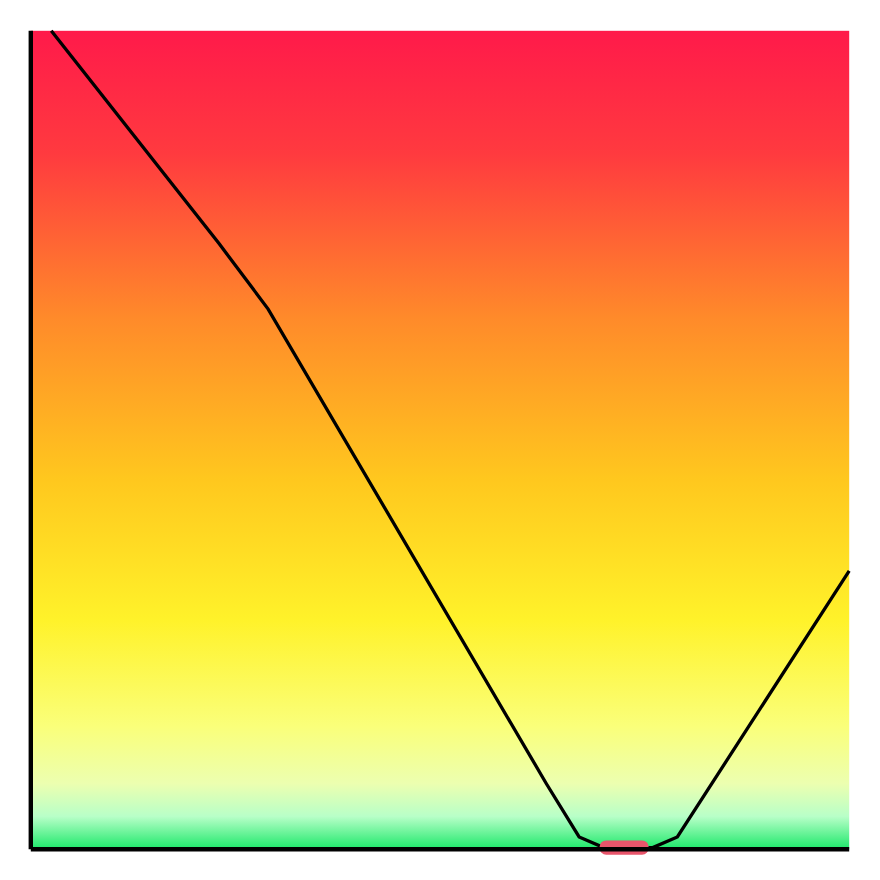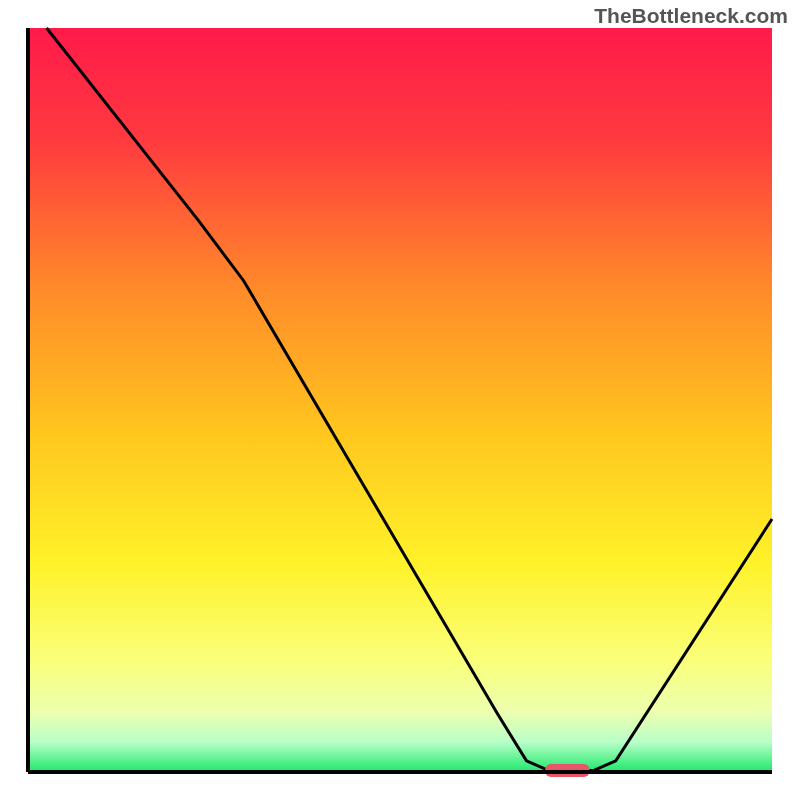--- a/index.html
+++ b/index.html
@@ -25,21 +25,20 @@
     z-index: 10;
   }
   svg {
     display: block;
   }
 </style>
 </head>
 <body>
 
 <div class="chart-container">
-  <div class="watermark">TheBottleneck.com</div>
   <svg id="chart-svg" width="800" height="800">
     <defs>
       <linearGradient id="bg-grad" x1="0" y1="0" x2="0" y2="1">
           <stop offset="0%" stop-color="#ff1a4a"></stop>
           <stop offset="15%" stop-color="#ff3a3f"></stop>
           <stop offset="35%" stop-color="#ff8a2a"></stop>
           <stop offset="55.00000000000001%" stop-color="#ffc81e"></stop>
           <stop offset="72%" stop-color="#fff22a"></stop>
           <stop offset="85%" stop-color="#faff7a"></stop>
           <stop offset="92%" stop-color="#ecffb0"></stop>

